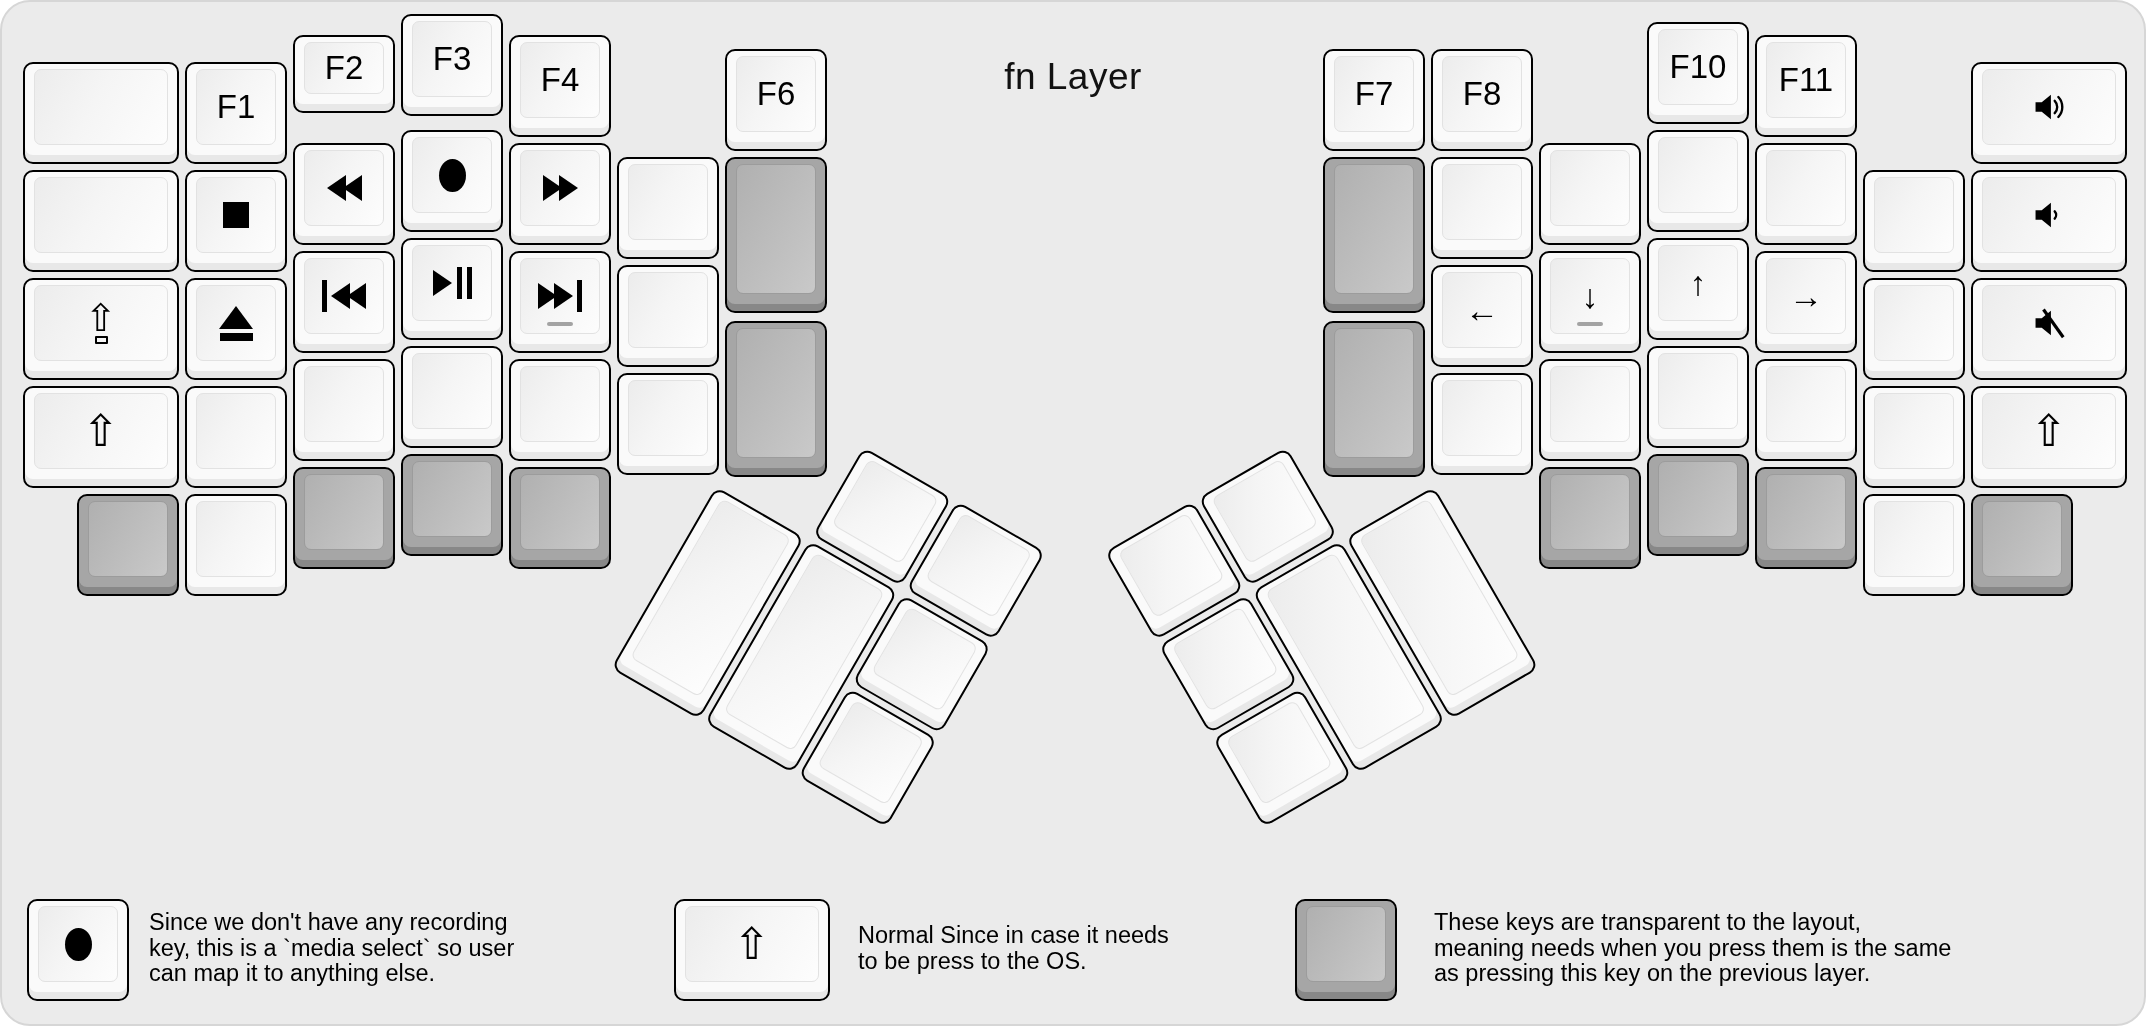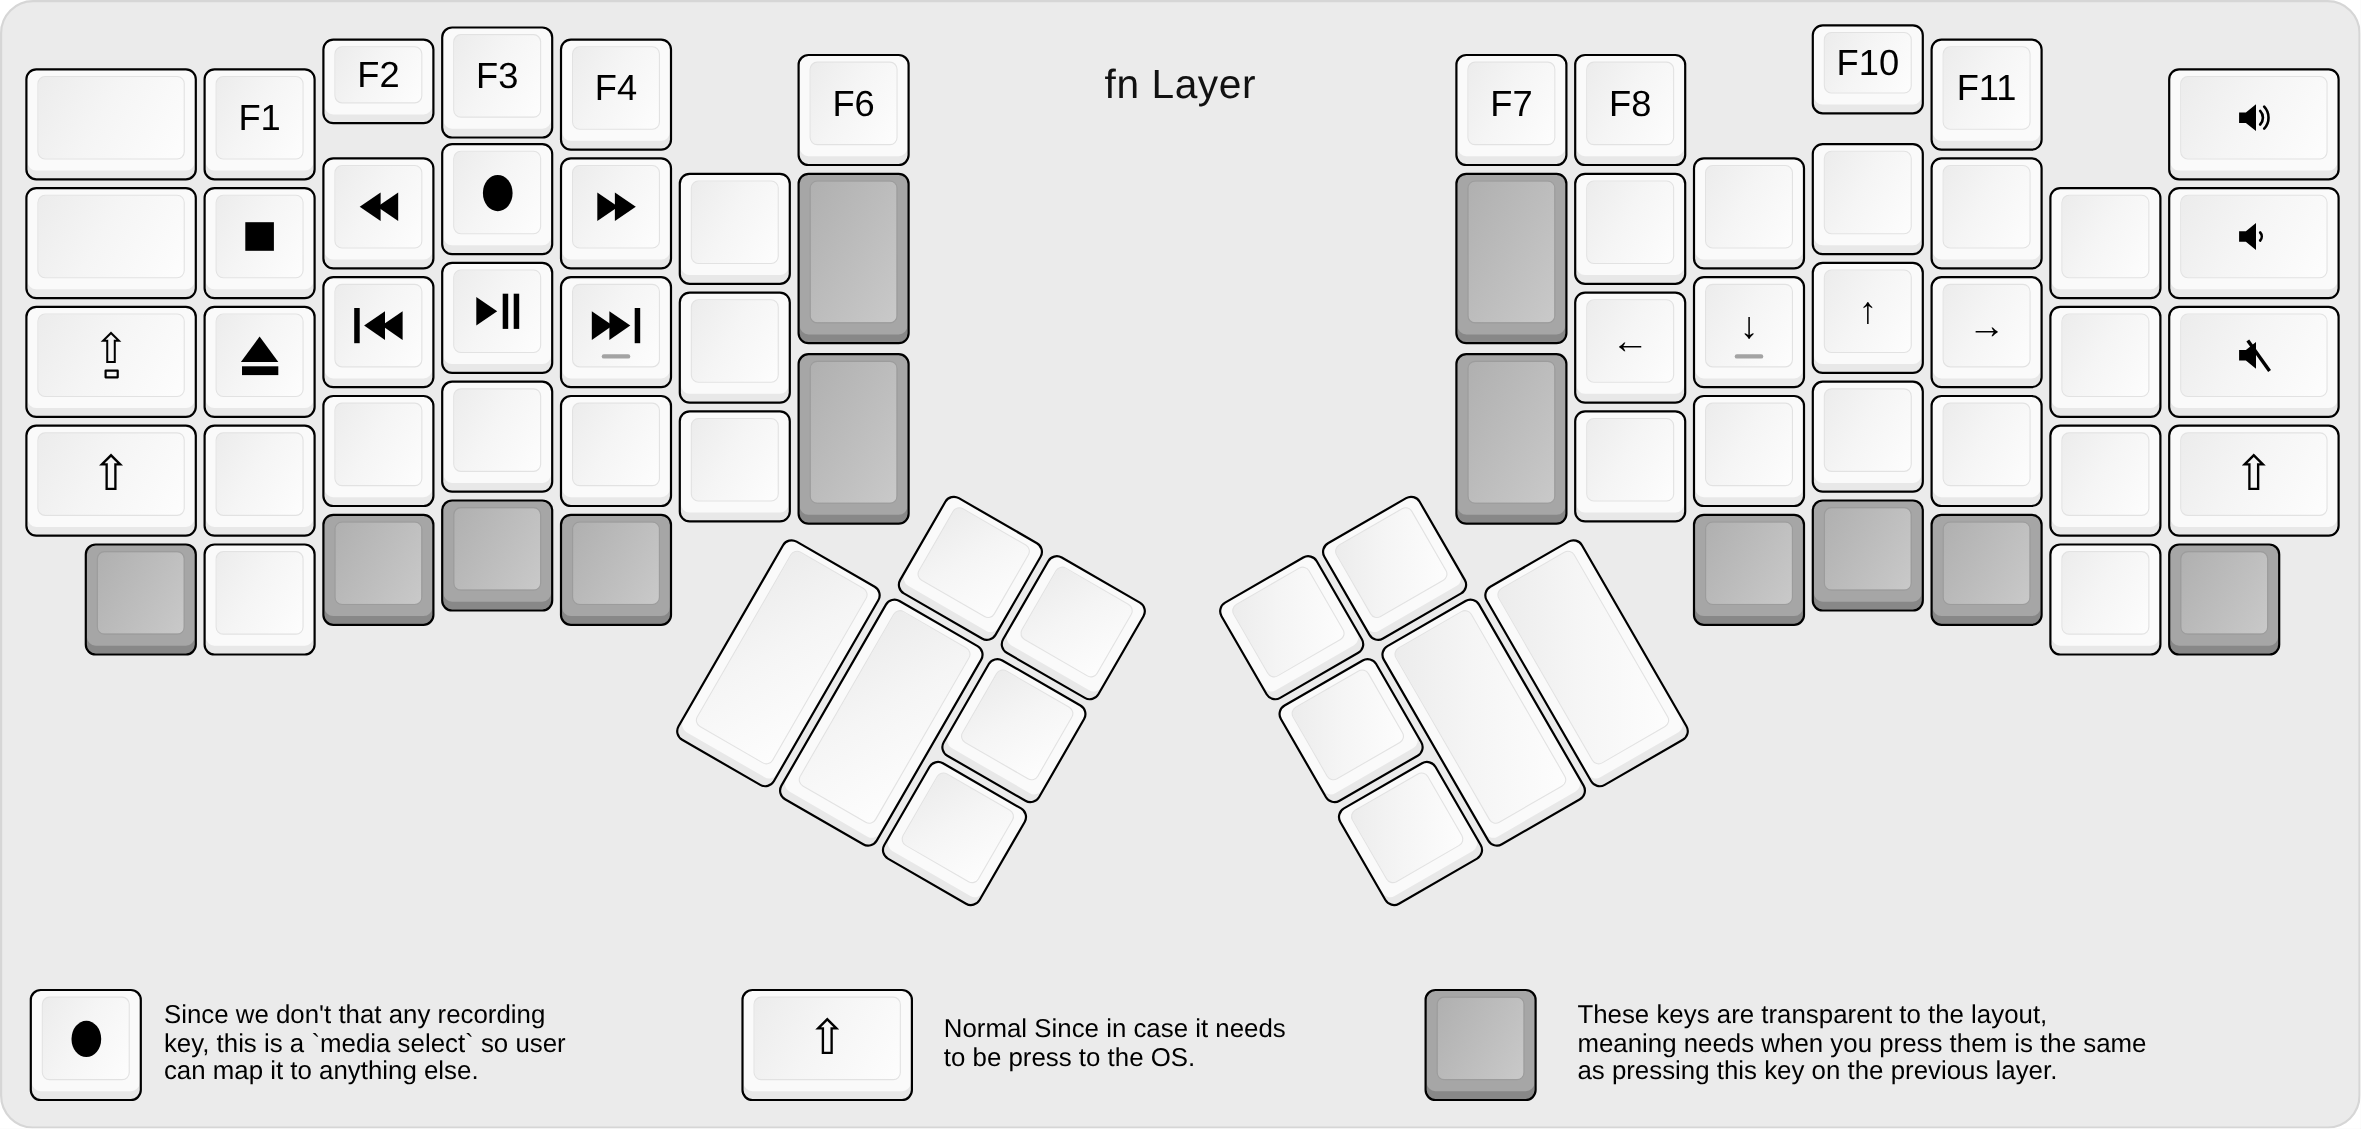--- a/index.html
+++ b/index.html
@@ -127,21 +127,21 @@
           <div class="icon icon-prev-track-icon">
             <div class="ibar"></div>
             <div class="tl"></div>
             <div class="tl"></div>
           </div>
         </div>
       </div>
       <div class="key white" style="left: 291px; top: 357px; width: 102px; height: 102px;">
         <div class="face"></div>
       </div>
-      <div class="key white" style="left: 399px; top: 22px; width: 102px; height: 102px;">
+      <div class="key white" style="left: 399px; top: 12px; width: 102px; height: 102px;">
         <div class="face">
           <span class="klabel">F3</span>
         </div>
       </div>
       <div class="key white" style="left: 399px; top: 128px; width: 102px; height: 102px;">
         <div class="face">
           <div class="icon icon-record-icon">
             <div class="dot"></div>
           </div>
         </div>
@@ -253,21 +253,21 @@
       </div>
       <div class="key white" style="left: 1537px; top: 249px; width: 102px; height: 102px;">
         <div class="face">
           <div class="icon icon-down-arrow-icon arrow-glyph">↓</div>
           <div class="homing"></div>
         </div>
       </div>
       <div class="key white" style="left: 1537px; top: 357px; width: 102px; height: 102px;">
         <div class="face"></div>
       </div>
-      <div class="key white" style="left: 1645px; top: 20px; width: 102px; height: 82px;">
+      <div class="key white" style="left: 1645px; top: 20px; width: 102px; height: 102px;">
         <div class="face">
           <span class="klabel">F10</span>
         </div>
       </div>
       <div class="key white" style="left: 1645px; top: 128px; width: 102px; height: 102px;">
         <div class="face"></div>
       </div>
       <div class="key white" style="left: 1645px; top: 236px; width: 102px; height: 102px;">
         <div class="face">
           <div class="icon icon-up-arrow-icon arrow-glyph">↑</div>
@@ -387,21 +387,21 @@
         <div class="face"></div>
       </div>
       <div class="key white" style="left: 6px; top: 108px; width: 102px; height: 102px;">
         <div class="face"></div>
       </div>
       <div class="key white" style="left: 6px; top: 216px; width: 102px; height: 102px;">
         <div class="face"></div>
       </div>
     </div>
   <div class="legend-row" id="legend">
-    <div class="legend-text" style="left:147px;top:908px"><span>Since we don't that any recording</span>
+    <div class="legend-text" style="left:147px;top:908px"><span>Since we don't have any recording</span>
 <span>key, this is a `media select` so user</span>
 <span>can map it to anything else.</span></div>
     <div class="legend-text" style="left:856px;top:921px"><span>Normal Since in case it needs</span>
 <span>to be press to the OS.</span></div>
     <div class="legend-text" style="left:1432px;top:908px"><span>These keys are transparent to the layout,</span>
 <span>meaning needs when you press them is the same</span>
 <span>as pressing this key on the previous layer.</span></div>
   <div class="key white" style="left: 25px; top: 897px; width: 102px; height: 102px;">
         <div class="face">
           <div class="icon icon-record-icon">

